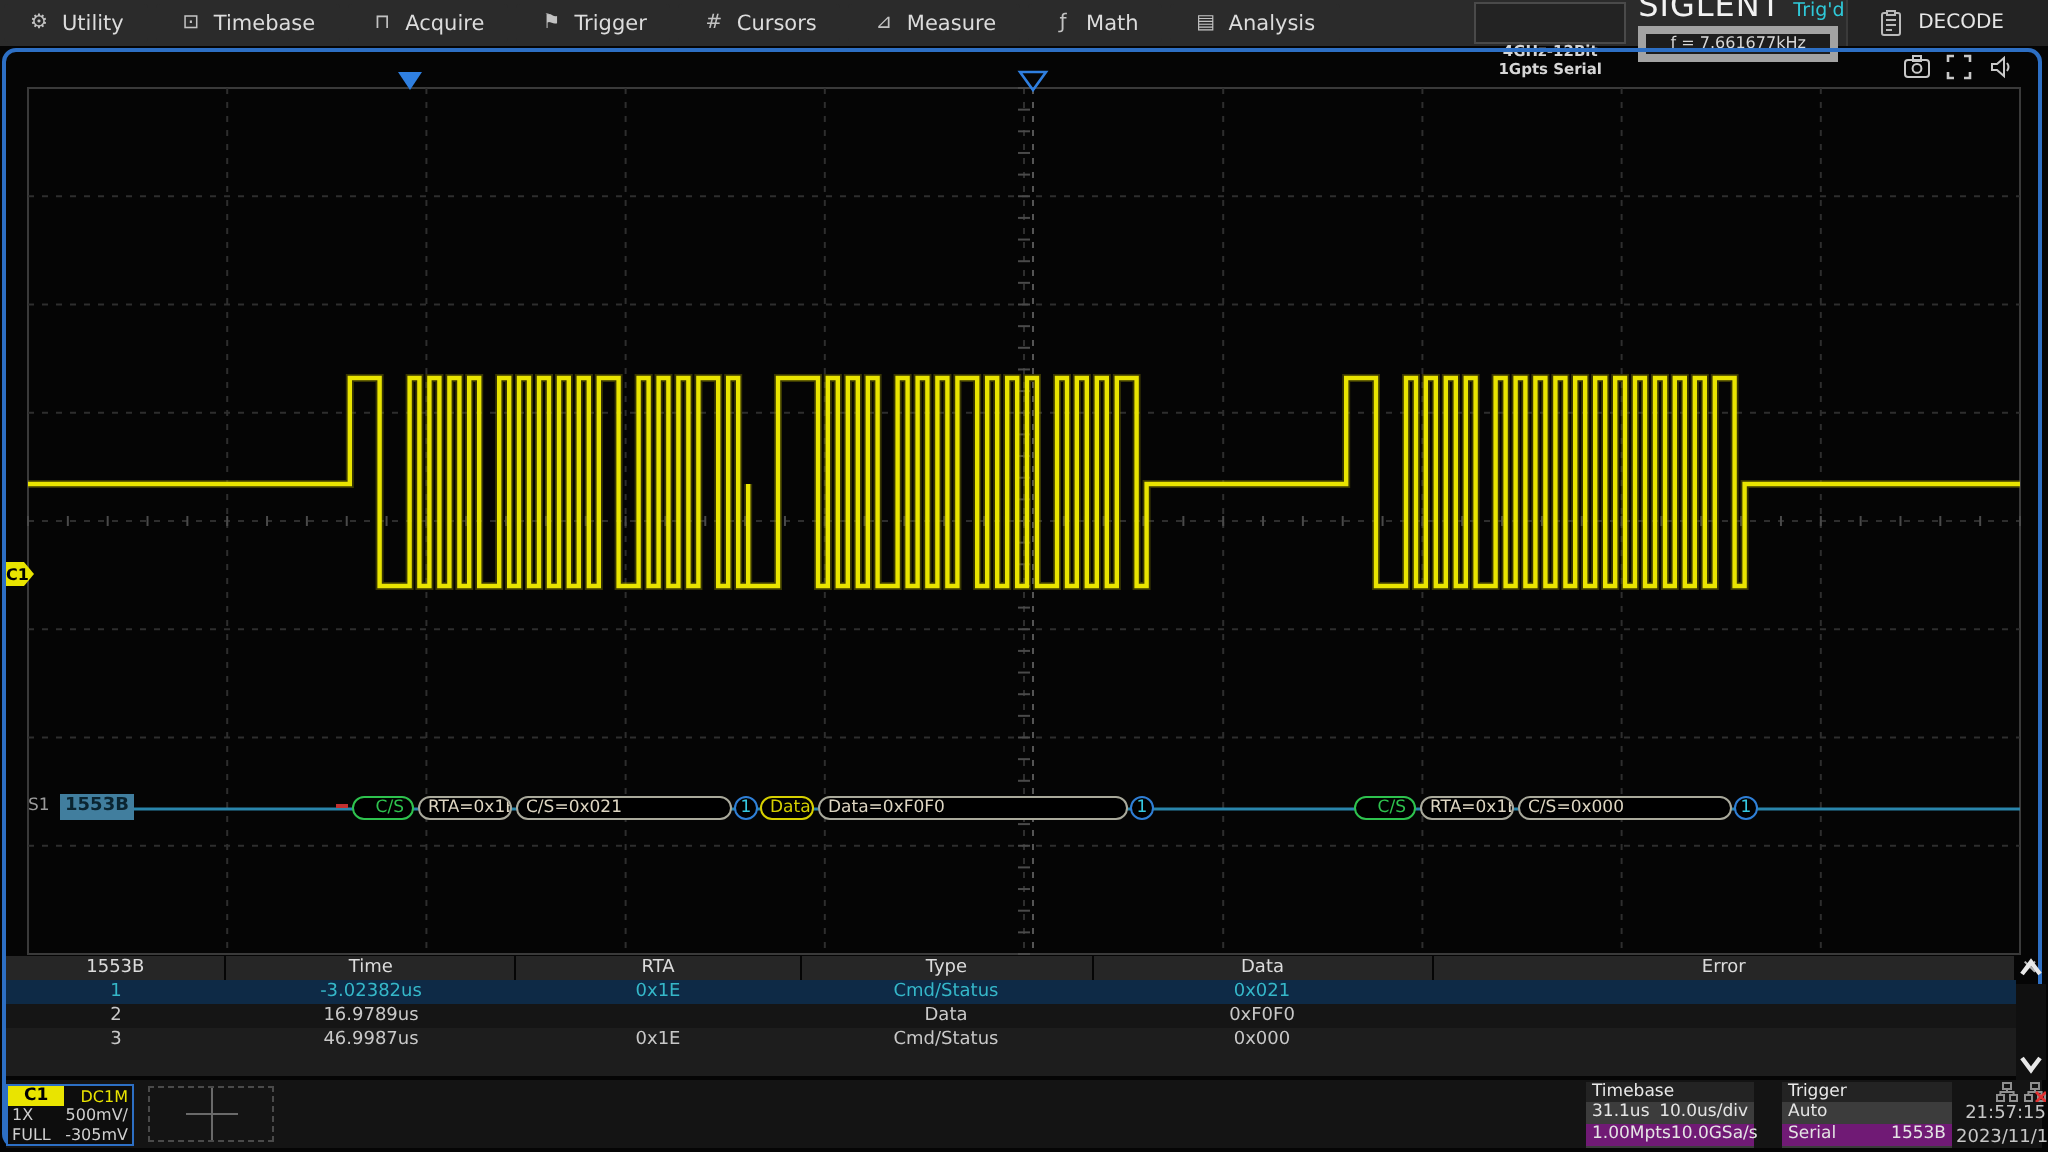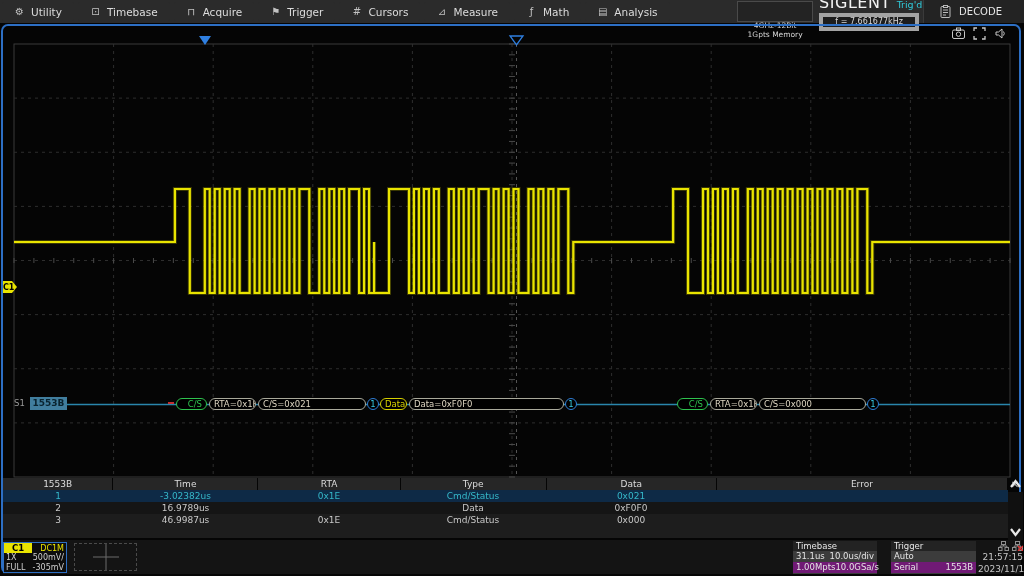--- a/index.html
+++ b/index.html
@@ -8,21 +8,21 @@
 
   
   #menubar{position:absolute;left:0;top:0;width:1024px;height:23px;background:#2b2b2b;
     display:flex;align-items:stretch;}
   #menu-items{display:flex;align-items:stretch;}
   .mitem{display:flex;align-items:center;gap:6px;padding:0 12px;margin:2px 2px;border-radius:2px;
     color:#dcdcdc;font-size:10.5px;cursor:default;background:#2b2b2b;}
   .micon{color:#c2c2c2;font-size:10px;width:11px;text-align:center;}
   #menu-right{margin-left:auto;display:flex;align-items:center;}
   #spec-box{width:76px;height:19px;margin-right:6px;border:1px solid #4a4a4a;background:#232323;
-    color:#d6d6d6;font-size:7.5px;line-height:9px;text-align:center;padding-top:19px;box-sizing:border-box;}
+    color:#d6d6d6;font-size:7.5px;line-height:9px;text-align:center;padding-top:19px;box-sizing:border-box;font-weight:bold;}
   #brand-col{width:100px;display:flex;flex-direction:column;align-items:stretch;margin-right:4px;}
   #brand-row{display:flex;align-items:baseline;gap:6px;}
   #brand{color:#f2f2f2;font-weight:normal;font-size:16px;letter-spacing:.5px;}
   #trig-state{color:#2fc9d9;font-size:9.5px;}
   #freq-box{border:4px solid #a3a3a3;background:#1d1d1d;color:#d8d8d8;font-size:8px;
     text-align:center;height:10px;line-height:10px;margin-top:1px;}
   #decode-btn{display:flex;align-items:center;gap:8px;height:23px;padding:0 22px 0 16px;
     background:#232323;border-left:1px solid #3a3a3a;color:#e6e6e6;font-size:10px;}
 
   
@@ -115,21 +115,21 @@
           <span>Math</span>
         </div>
         <div class="mitem">
           <span class="micon">▤</span>
           <span>Analysis</span>
         </div>
       </div>
     <div id="menu-right">
       <div id="spec-box">
         <div>4GHz-12Bit</div>
-        <div>1Gpts Memory</div>
+        <div>1Gpts Serial</div>
       </div>
       <div id="brand-col">
         <div id="brand-row">
           <span id="brand">SIGLENT</span>
           <span id="trig-state">Trig'd</span>
         </div>
         <div id="freq-box">f = 7.661677kHz</div>
       </div>
       <div id="decode-btn">
         <svg width="11" height="13" viewBox="0 0 11 13">

